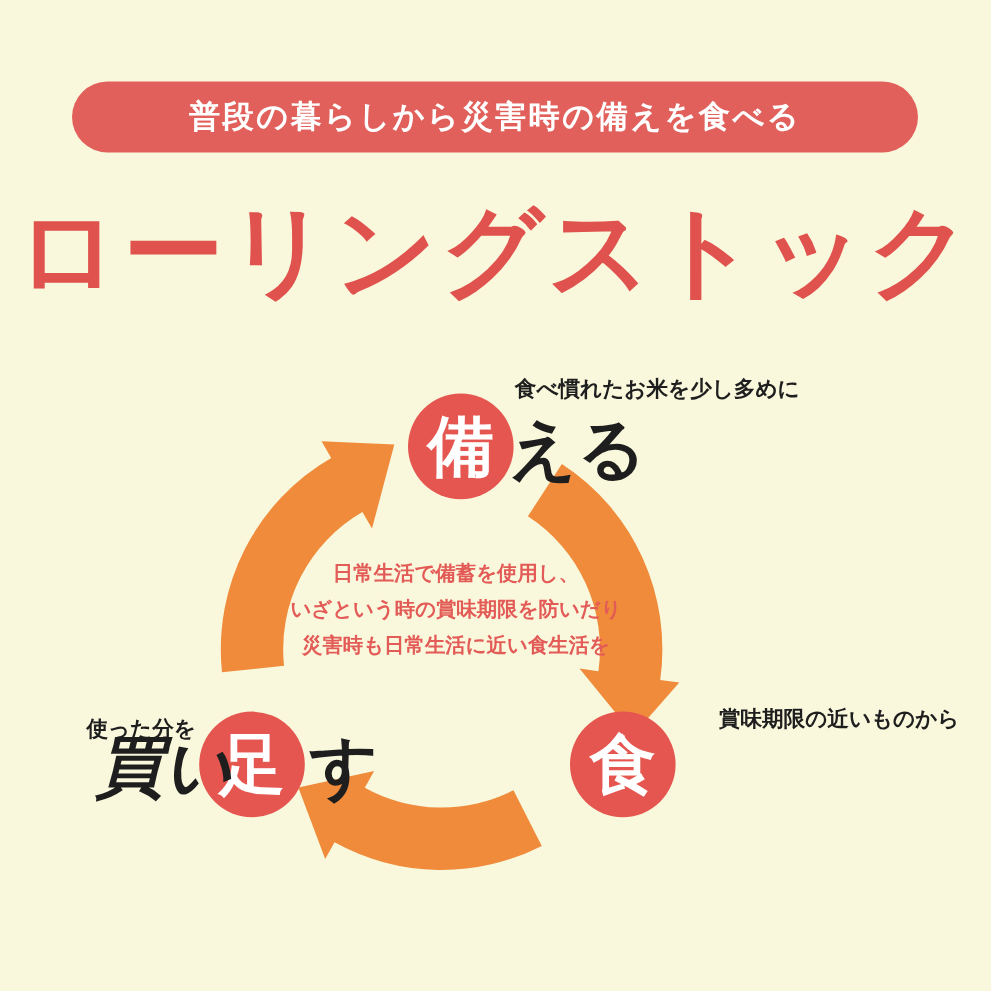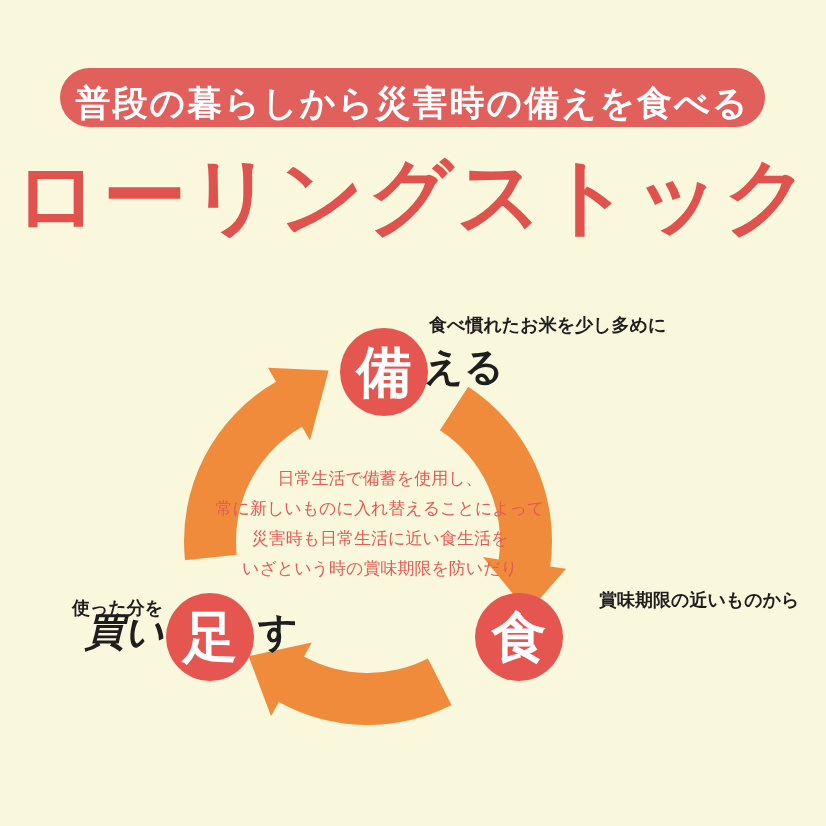--- a/index.html
+++ b/index.html
@@ -20,28 +20,28 @@
     position:relative;
     width:826px;height:826px;
     background:var(--background);
     overflow:hidden;
   }
   .banner{
     position:absolute;
     left:60px;top:68px;width:705px;height:59px;
     background:var(--banner-red);
     border-radius:30px;
-    display:flex;align-items:flex-end;justify-content:center;
+    display:flex;align-items:center;justify-content:center;
     color:#fff;
-    font-size:35px;font-weight:700;letter-spacing:2px;
+    font-size:26px;font-weight:700;letter-spacing:2px;
     white-space:nowrap;
   }
   .main-title{
     position:absolute;
-    left:0;top:148px;width:826px;
+    left:0;top:161px;width:826px;
     text-align:center;
     color:var(--title-red);
     font-size:84px;font-weight:700;letter-spacing:3px;
     line-height:1.15;
     white-space:nowrap;
   }
   .cycle-arrows{
     position:absolute;left:0;top:0;width:826px;height:826px;
     z-index:1;
   }
@@ -49,21 +49,21 @@
     position:absolute;
     width:88px;height:88px;border-radius:50%;
     background:var(--node-red);
     display:flex;align-items:center;justify-content:center;
     color:#fff;font-size:55px;font-weight:700;line-height:1;
     z-index:2;
   }
   .node-suffix{
     position:absolute;
     color:var(--text-black);
-    font-size:39px;font-weight:700;line-height:1;
+    font-size:56px;font-weight:700;line-height:1;
     white-space:nowrap;z-index:2;
   }
   .node-annotation{
     position:absolute;
     color:var(--text-black);
     font-size:18px;font-weight:700;line-height:1.2;
     white-space:nowrap;z-index:2;
   }
   .circle-prepare{left:340px;top:328px;}
   .suffix-prepare{left:424px;top:347px;}
@@ -72,21 +72,21 @@
   .suffix-eat{left:559px;top:612px;}
   .annotation-eat{left:563px;top:589px;margin-left:36px;}
   .circle-add{left:166px;top:593px;}
   .prefix-add{left:80px;top:612px;width:84px;text-align:right;font-style:italic;}
   .suffix-add{left:258px;top:612px;}
   .annotation-add{left:72px;top:599px;font-family:Liberation Mono, monospace;}
   .center-description{
     position:absolute;
     left:213px;top:463px;width:334px;
     color:var(--center-text-red);
-    font-size:17px;font-weight:400;line-height:30px;
+    font-size:17px;font-weight:700;line-height:30px;
     text-align:center;
     z-index:2;
   }
   .center-description span{display:block;white-space:nowrap;}
 </style>
 </head>
 <body>
 
 <div class="canvas">
 
@@ -115,18 +115,17 @@
 
   <div class="node-circle circle-add">
     <span>足</span>
   </div>
   <div class="node-suffix prefix-add">買い</div>
   <div class="node-suffix suffix-add">す</div>
   <div class="node-annotation annotation-add">使った分を</div>
 
   <div class="center-description">
     <span>日常生活で備蓄を使用し、</span>
-    <span>常に新しいものに入れ替えることによって</span>
+    <span>いざという時の賞味期限を防いだり</span>
     <span>災害時も日常生活に近い食生活を</span>
-    <span>いざという時の賞味期限を防いだり</span>
   </div>
 
 </div>
 
 </body></html>

